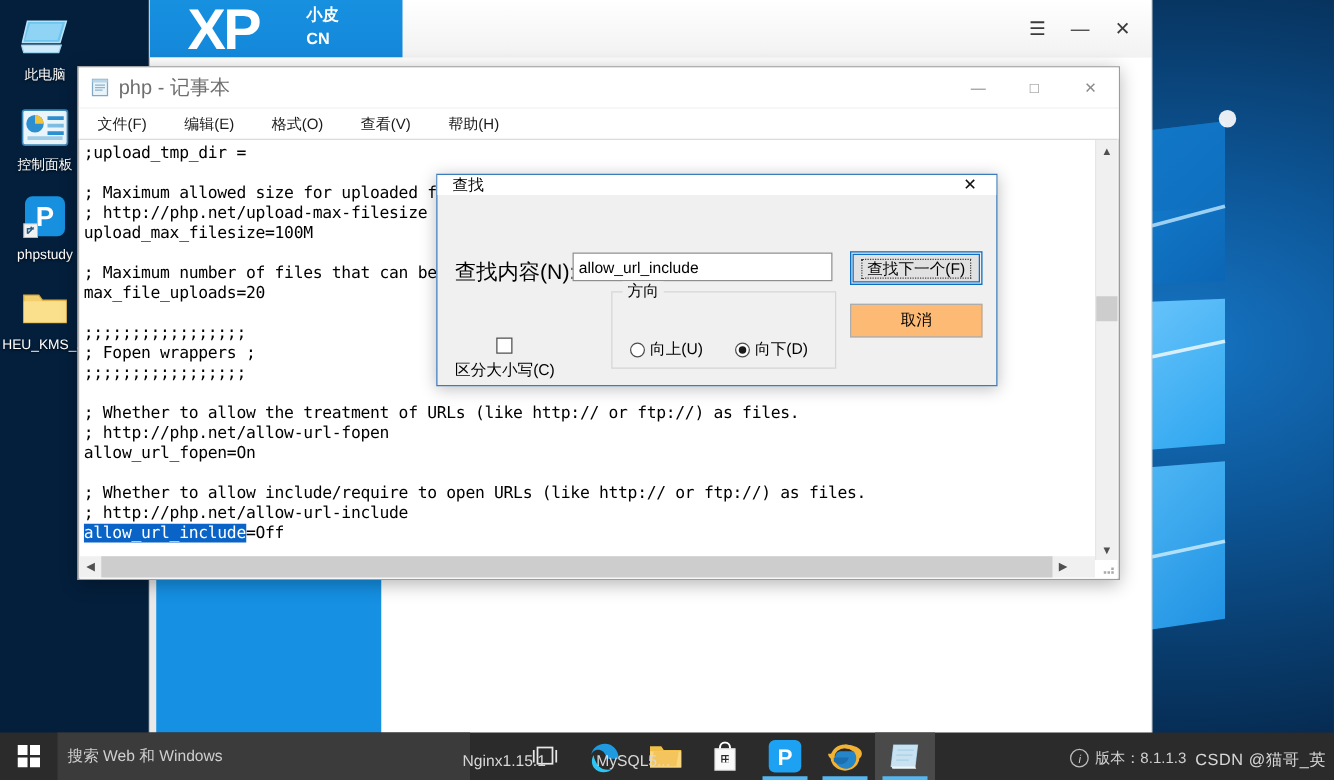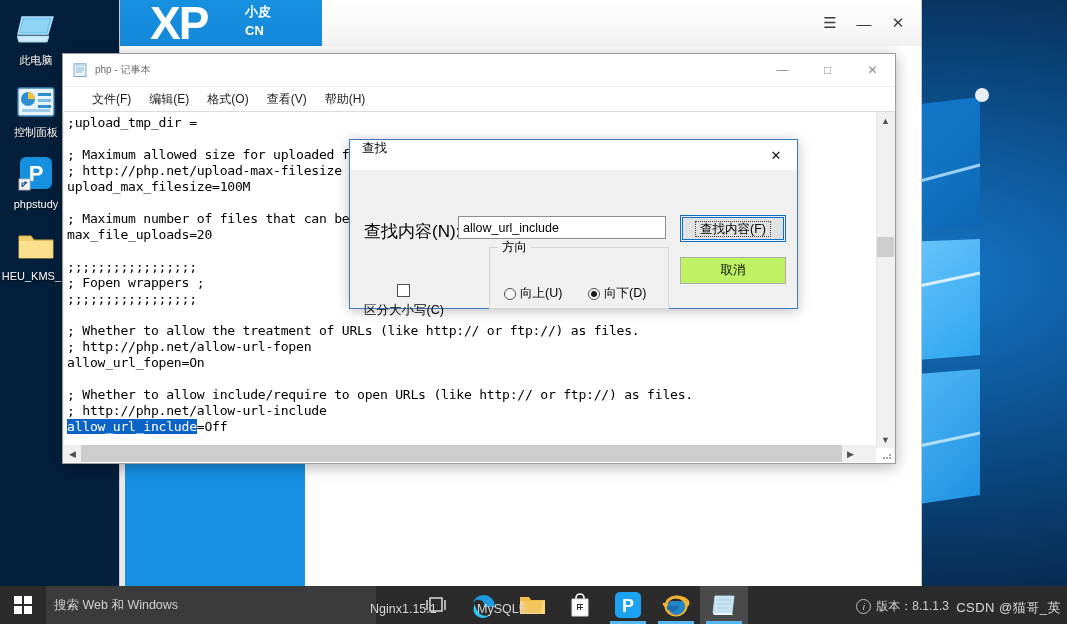--- a/index.html
+++ b/index.html
@@ -36,54 +36,54 @@
   .psbtn{width:30px;height:30px;display:flex;align-items:center;justify-content:center;
     color:#3b3b3b;font-size:15px;cursor:default;}
   #ps-body{position:absolute;left:0;top:46px;width:801px;height:554px;background:#fff;}
   #ps-side{position:absolute;left:5px;top:400px;width:180px;height:158px;background:#1590e3;}
   #ps-sidebg{position:absolute;left:0;top:400px;width:6px;height:158px;background:#e9e9e9;}
   
   #notepad{position:absolute;left:62px;top:53px;width:832px;height:409px;background:#f0f0f0;
     border:1px solid #9c9c9c;box-shadow:0 3px 14px rgba(0,0,0,.30);}
   #np-title{height:32px;background:#fff;display:flex;align-items:center;border-bottom:1px solid #f0f0f0;}
   #np-icon{width:16px;height:16px;margin:0 7px 0 9px;position:relative;}
-  #np-titletext{font-size:10px;color:#6f6f6f;}
+  #np-titletext{font-size:16px;color:#6f6f6f;}
   #np-ctrls{margin-left:auto;display:flex;}
   .npbtn{width:45px;height:31px;display:flex;align-items:center;justify-content:center;color:#8a8a8a;font-size:12px;cursor:default;}
-  #np-menu{height:24px;background:#fff;display:flex;align-items:center;padding-left:22px;gap:4px;}
+  #np-menu{height:24px;background:#fff;display:flex;align-items:center;padding-left:8px;gap:16px;}
   .mi{font-size:12px;color:#1b1b1b;padding:2px 7px;cursor:default;}
   #np-textwrap{position:absolute;left:1px;top:57px;width:830px;height:351px;background:#fff;
     border-top:1px solid #dcdcdc;}
   #np-text{position:absolute;left:3px;top:3px;width:800px;height:332px;overflow:hidden;
     font-family:"DejaVu Sans Mono","Liberation Mono",monospace;
     font-size:13.1px;line-height:16px;white-space:pre;color:#000;letter-spacing:-0.25px;}
   .sel{background:#0a64c8;color:#fff;}
   
   #np-vscroll{position:absolute;right:1px;top:58px;width:17px;height:336px;background:#f0f0f0;border-left:1px solid #e6e6e6;}
   .sbar-btn{width:17px;height:17px;display:flex;align-items:center;justify-content:center;color:#505050;font-size:9px;}
   #np-vthumb{position:absolute;left:0;top:125px;width:17px;height:20px;background:#cdcdcd;}
   #np-hscroll{position:absolute;left:1px;bottom:1px;width:812px;height:17px;background:#f0f0f0;}
   #np-hthumb{position:absolute;left:17px;top:0;width:761px;height:17px;background:#cdcdcd;}
   #np-grip{position:absolute;right:2px;bottom:2px;width:12px;height:12px;}
   
   #find{position:absolute;left:349px;top:139px;width:447px;height:168px;background:#f0f0f0;
     border:1px solid #3a7cbd;box-shadow:0 2px 12px rgba(0,0,0,.25);}
-  #find-title{height:30px;background:#fff;display:flex;}
+  #find-title{height:16px;background:#fff;display:flex;align-items:center;}
   #find-title .t{font-size:12.5px;color:#000;margin-left:12px;}
   #find-close{margin-left:auto;width:42px;height:30px;display:flex;align-items:center;justify-content:center;
     font-size:13px;color:#111;cursor:default;}
   #find-body{position:relative;height:136px;}
   .f-label{position:absolute;font-size:17px;color:#000;}
   #find-input{position:absolute;left:108px;top:46px;width:208px;height:23px;border:1px solid #8e8e8e;background:#fff;
     font-size:12.5px;color:#000;padding:0 4px;box-sizing:border-box;font-family:"Liberation Sans",sans-serif;outline:none;}
   #btn-next{position:absolute;left:330px;top:45px;width:104px;height:25px;background:#e1e1e1;
     border:1px solid #0b6ec4;box-shadow:inset 0 0 0 1px #f0f0f0, inset 0 0 0 2px #0b6ec4;
     font-size:12.5px;color:#000;display:flex;align-items:center;justify-content:center;cursor:default;}
   #btn-next .inner{border:1px dotted #444;padding:0 4px;line-height:14px;}
-  #btn-cancel{position:absolute;left:330px;top:87px;width:104px;height:25px;background:#bef264;border:1px solid #adadad;
+  #btn-cancel{position:absolute;left:330px;top:87px;width:104px;height:25px;background:#fdba74;border:1px solid #adadad;
     font-size:12.5px;color:#000;display:flex;align-items:center;justify-content:center;cursor:default;}
   #dirbox{position:absolute;left:139px;top:77px;width:178px;height:60px;border:1px solid #d5d5d5;}
   #dirlegend{position:absolute;left:148px;top:69px;background:#f0f0f0;padding:0 4px;font-size:12.5px;color:#000;}
   .radio{position:absolute;display:flex;align-items:center;gap:4px;font-size:12.5px;color:#000;cursor:default;}
   .rdot{width:12px;height:12px;border:1px solid #4d4d4d;border-radius:50%;background:#fff;
     display:flex;align-items:center;justify-content:center;box-sizing:border-box;}
   .rdot.on::after{content:"";width:6px;height:6px;border-radius:50%;background:#1b1b1b;}
   #chk-case{position:absolute;left:14px;top:114px;display:flex;align-items:center;gap:5px;font-size:12.5px;color:#000;cursor:default;flex-direction:column;}
   .cbox{width:13px;height:13px;border:1px solid #4d4d4d;background:#fff;box-sizing:border-box;}
   
@@ -262,21 +262,21 @@
   <div id="find">
     <div id="find-title">
       <span class="t">查找</span>
       <div id="find-close">✕</div>
     </div>
     <div id="find-body">
       <div class="f-label" style="left:14px;top:50px;">查找内容(N):</div>
       <input id="find-input" type="text" value="allow_url_include" style="">
 
       <div id="btn-next">
-        <span class="inner">查找内容(F)</span>
+        <span class="inner">查找下一个(F)</span>
       </div>
       <div id="btn-cancel">取消</div>
 
       <div id="dirbox"></div>
       <div id="dirlegend">方向</div>
 
       <div class="radio" style="left:154px;top:115px;">
         <span class="rdot"></span>
         <span>向上(U)</span>
       </div>

